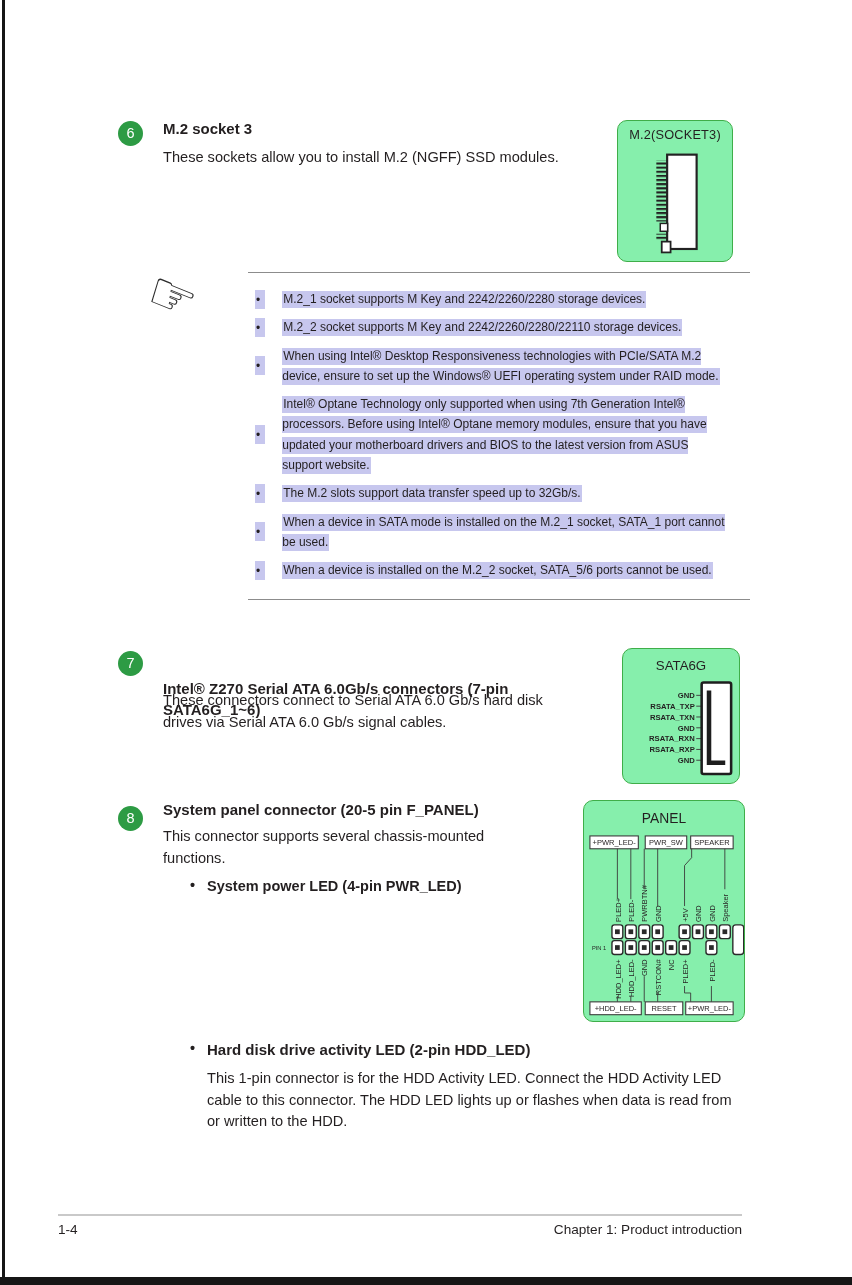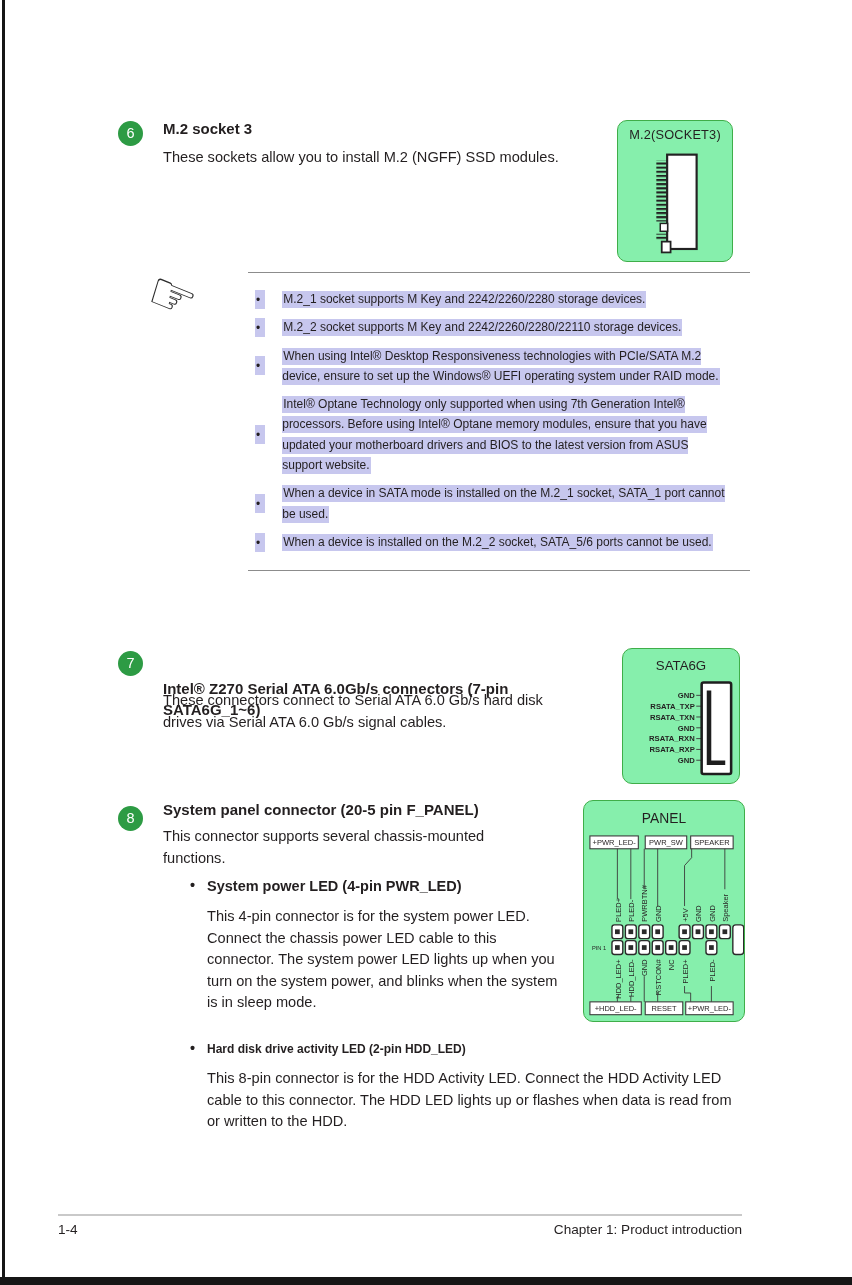--- a/index.html
+++ b/index.html
@@ -75,20 +75,24 @@
     <div class="note-item">
       <span class="note-bullet"></span>
       <span class="note-text"><span class="hl">When using Intel® Desktop Responsiveness technologies with PCIe/SATA M.2 device, ensure to set up the Windows® UEFI operating system under RAID mode.</span></span>
     </div>
     <div class="note-item">
       <span class="note-bullet"></span>
       <span class="note-text"><span class="hl">Intel® Optane Technology only supported when using 7th Generation Intel® processors. Before using Intel® Optane memory modules, ensure that you have updated your motherboard drivers and BIOS to the latest version from ASUS support website.</span></span>
     </div>
     <div class="note-item">
       <span class="note-bullet"></span>
+      <span class="note-text"><span class="hl">The M.2 slots support data transfer speed up to 32Gb/s.</span></span>
+    </div>
+    <div class="note-item">
+      <span class="note-bullet"></span>
       <span class="note-text"><span class="hl">When a device in SATA mode is installed on the M.2_1 socket, SATA_1 port cannot be used.</span></span>
     </div>
     <div class="note-item">
       <span class="note-bullet"></span>
       <span class="note-text"><span class="hl">When a device is installed on the M.2_2 socket, SATA_5/6 ports cannot be used.</span></span>
     </div>
   </div>
 
   <div class="badge abs" style="left:118px;top:651px;">
     <span>7</span>
@@ -117,25 +121,24 @@
   </div>
 
   <div class="badge abs" style="left:118px;top:806px;">
     <span>8</span>
   </div>
   <div class="h1 abs" style="left:163px;top:799px;width:420px;">System panel connector (20-5 pin F_PANEL)</div>
   <div class="body-text abs" style="left:163px;top:826px;width:345px;">This connector supports several chassis-mounted functions.</div>
 
   <span class="sub-bullet" style="left:190px;top:877px;"></span>
   <div class="h1 abs" style="left:207px;top:876px;width:360px;font-size:14.5px;">System power LED (4-pin PWR_LED)</div>
-  <div class="body-text abs" style="left:207px;top:906px;width:352px;">This 4-pin connector is for the system power LED. Connect the chassis power LED cable to this connector. The system power LED lights up when you turn on the system power, and blinks when the system is in sleep mode.</div>
 
   <span class="sub-bullet" style="left:190px;top:1040px;"></span>
-  <div class="h1 abs" style="left:207px;top:1039px;width:420px;font-size:12px;">Hard disk drive activity LED (2-pin HDD_LED)</div>
-  <div class="body-text abs" style="left:207px;top:1068px;width:540px;">This 8-pin connector is for the HDD Activity LED. Connect the HDD Activity LED cable to this connector. The HDD LED lights up or flashes when data is read from or written to the HDD.</div>
+  <div class="h1 abs" style="left:207px;top:1039px;width:420px;font-size:15px;">Hard disk drive activity LED (2-pin HDD_LED)</div>
+  <div class="body-text abs" style="left:207px;top:1068px;width:540px;">This 1-pin connector is for the HDD Activity LED. Connect the HDD Activity LED cable to this connector. The HDD LED lights up or flashes when data is read from or written to the HDD.</div>
 
   <div class="diag" style="left:583px;top:800px;width:162px;height:222px;">
     <svg viewBox="0 0 162 222">
       <text x="81" y="22" text-anchor="middle" font-size="14">PANEL</text>
 
       <g>
         <rect x="6" y="35" width="49" height="13" fill="#fff" stroke="#3a3a3a" stroke-width="1.1"></rect>
         <text x="30.5" y="44.6" text-anchor="middle" font-size="7.6">+PWR_LED-</text>
         <rect x="62" y="35" width="42" height="13" fill="#fff" stroke="#3a3a3a" stroke-width="1.1"></rect>
         <text x="83" y="44.6" text-anchor="middle" font-size="7.6">PWR_SW</text>

